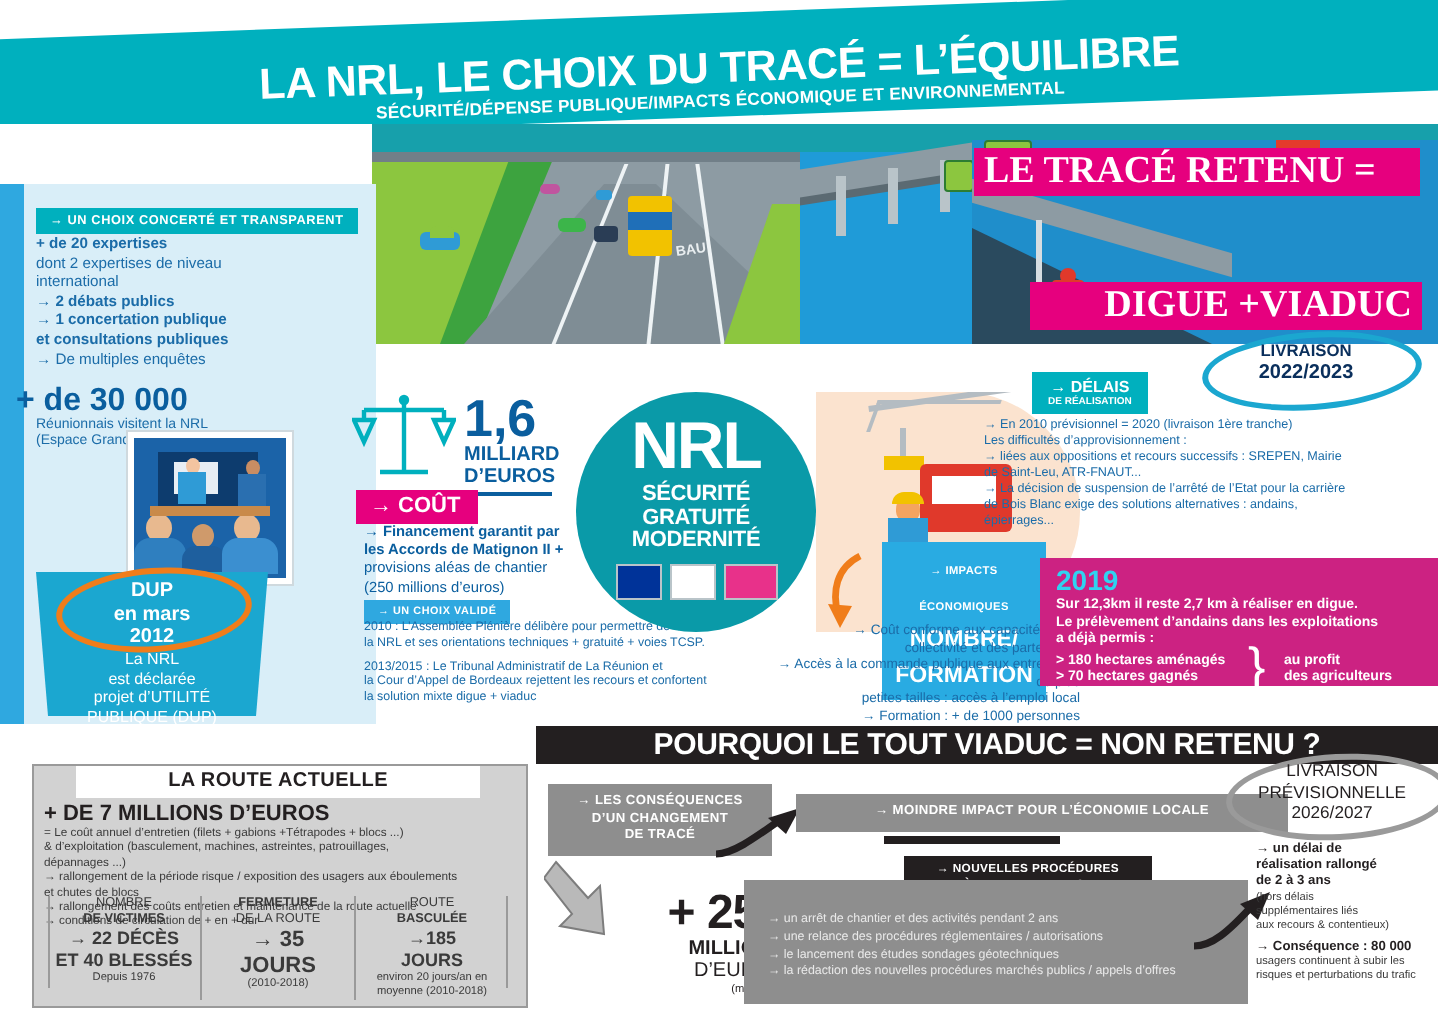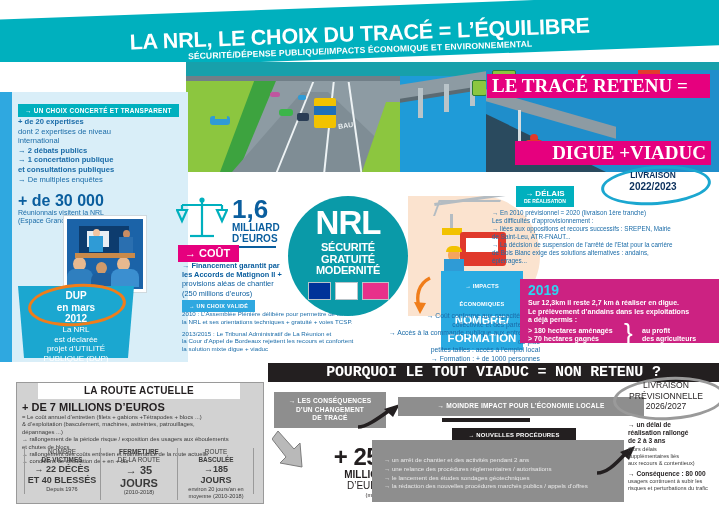--- a/index.html
+++ b/index.html
@@ -91,21 +91,21 @@
 
   
   .delais-txt{position:absolute;left:492px;top:209px;width:224px;color:#1b6ca8;font-size:6.3px;line-height:8px;}
   .pinkbox{position:absolute;left:520px;top:279px;width:199px;height:64px;background:#cc2282;color:#ffffff;}
   .pinkbox .y{font-size:14px;font-weight:bold;color:#2fd3f0;line-height:15px;}
   .pinkbox .l{font-size:7px;font-weight:bold;line-height:8.6px;}
   .brace{position:absolute;font-size:26px;line-height:20px;color:#ffffff;}
 
   
   .bot-hdr{position:absolute;left:268px;top:363px;width:451px;height:19px;background:#231f20;}
-  .bot-hdr span{display:block;color:#ffffff;font-weight:bold;font-size:15px;line-height:19px;text-align:center;letter-spacing:-.2px;font-family:Liberation Mono, monospace;}
+  .bot-hdr span{display:block;color:#ffffff;font-weight:bold;font-size:15px;line-height:19px;text-align:center;letter-spacing:-.2px;}
 
   
   .greyframe{position:absolute;left:16px;top:382px;width:246px;height:120px;background:#d2d2d2;border:1px solid #9a9a9a;}
   .white-title{position:absolute;left:38px;top:383px;width:202px;height:16px;background:#ffffff;color:#231f20;font-weight:bold;font-size:10px;line-height:16px;text-align:center;letter-spacing:.2px;}
   .mill7{position:absolute;left:22px;top:401px;color:#231f20;font-weight:bold;font-size:11px;}
   .grey-txt{position:absolute;color:#3a3a3a;font-size:5.9px;line-height:7.4px;}
   .stat3{position:absolute;left:24px;top:448px;width:230px;display:flex;}
   .stat3 .cell{flex:1;text-align:center;color:#3a3a3a;border-right:1px solid #9a9a9a;padding:0 2px;}
   .stat3 .cell:last-child{border-right:none;}
   .stat3 .k{font-size:6.4px;line-height:8px;}
@@ -204,21 +204,21 @@
   <div class="body-txt" style="position:absolute;left:18px;top:117px;width:164px;">
     <div style="font-weight:bold">+ de 20 expertises</div>
     <div>dont 2 expertises de niveau</div>
     <div>international</div>
     <div style="font-weight:bold">→ 2 débats publics</div>
     <div style="font-weight:bold">→ 1 concertation publique</div>
     <div style="font-weight:bold">et consultations publiques</div>
     <div>→ De multiples enquêtes</div>
   </div>
 
-  <div class="big-num" style="position:absolute;left:18px;top:192px;">+ de 30 000</div>
+  <div class="big-num" style="position:absolute;left:8px;top:192px;">+ de 30 000</div>
   <div class="small-note" style="position:absolute;left:18px;top:209px;">Réunionnais visitent la NRL</div>
   <div class="small-note" style="position:absolute;left:18px;top:217px;">(Espace Grands Chantiers + NRL tour)</div>
 
   <div class="photo">
     <div class="scr"></div>
     <div class="scr-in"></div>
     <div class="bar" style="left:23px;height:8px;top:25px;"></div>
     <div class="bar" style="left:28px;height:11px;top:22px;"></div>
     <div class="bar" style="left:33px;height:6px;top:27px;"></div>
     <div class="head" style="left:26px;top:10px;width:7px;height:8px;background:#f3c4a0;"></div>

